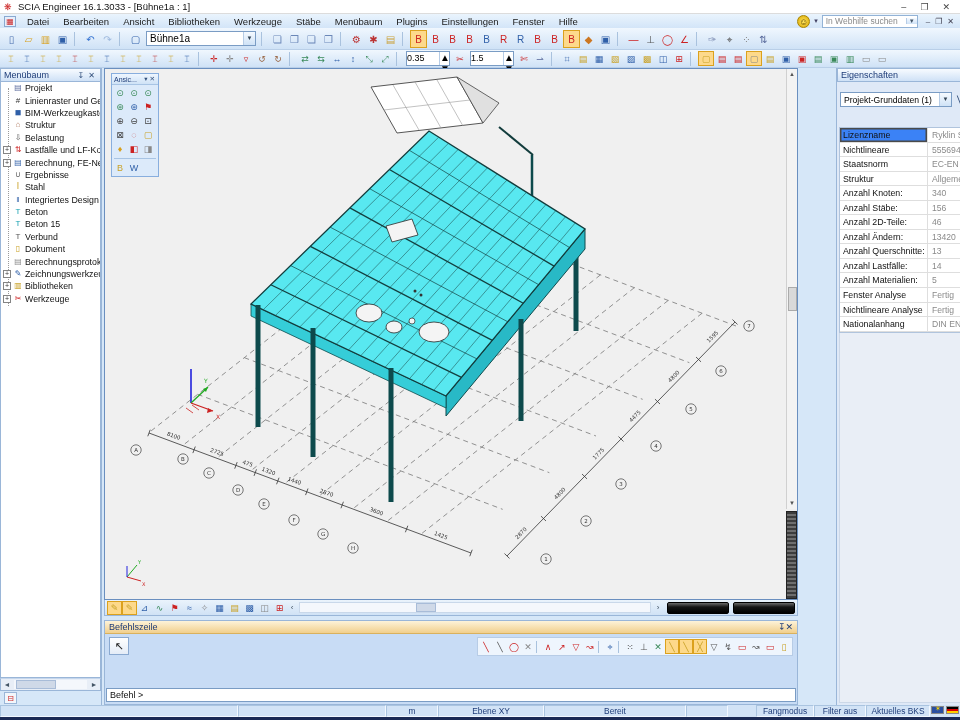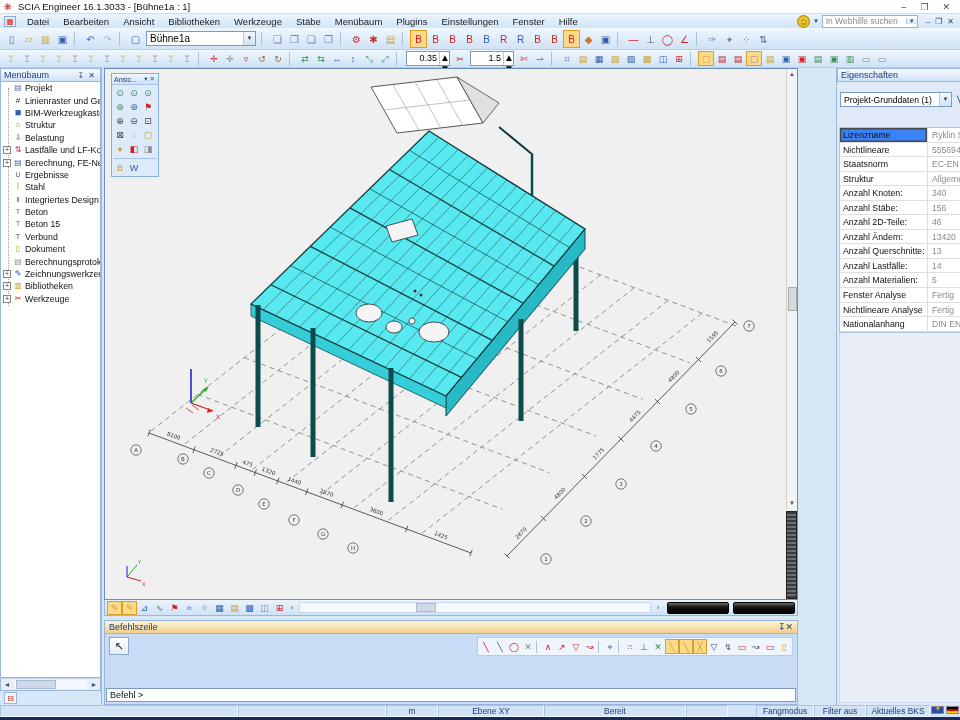--- a/index.html
+++ b/index.html
@@ -40,21 +40,21 @@
     border:1px solid transparent; cursor:default; }
   #toolbar2 .ti { width:16px; height:15px; line-height:14px; font-size:9px; }
   .ti.hl { background:#fdd98b; border-color:#dba11d; }
   .tbsep { width:6px; height:14px; border-left:1px solid #a9c2de; margin:0 2px 0 3px; }
   .tbcombo { width:110px; height:15px; background:#fff; border:1px solid #7a9cc4; display:flex;
     align-items:center; margin:0 2px; }
   .tbcombo .val { flex:1; font-size:10px; padding-left:3px; }
   .tbcombo .arr { width:12px; align-self:stretch; background:linear-gradient(#f5faff,#cfe2f6);
     border-left:1px solid #b6cce6; font-size:6px; line-height:13px; text-align:center; color:#345; }
   .tbspin { width:44px; height:15px; background:#fff; border:1px solid #7a9cc4; display:flex; margin:0 2px; }
-  .tbspin .val { flex:1; font-size:9px; text-align:right; padding:1px 2px 0 0; }
+  .tbspin .val { flex:1; font-size:9px; text-align:left; padding:1px 2px 0 0; }
   .tbspin .ud { width:10px; display:flex; flex-direction:column; border-left:1px solid #b6cce6; }
 
   
   #leftpanel { position:absolute; top:68px; left:0; width:102px; bottom:15px;
     background:#d6e7f8; border-right:1px solid #9ab6d8; display:flex; flex-direction:column; }
   .panel-header { height:14px; background:linear-gradient(#f7fbff,#cfe1f6); border:1px solid #9ab6d8;
     display:flex; align-items:center; padding:0 3px; color:#1e3c78; font-size:9px; }
   .panel-header .ph-title { flex:1; white-space:nowrap; overflow:hidden; }
   .panel-header .ph-btn { font-size:8px; color:#33507c; padding:0 2px; }
   #tree { flex:1; background:#fff; border:1px solid #9ab6d8; border-top:none; overflow:hidden; position:relative; }

